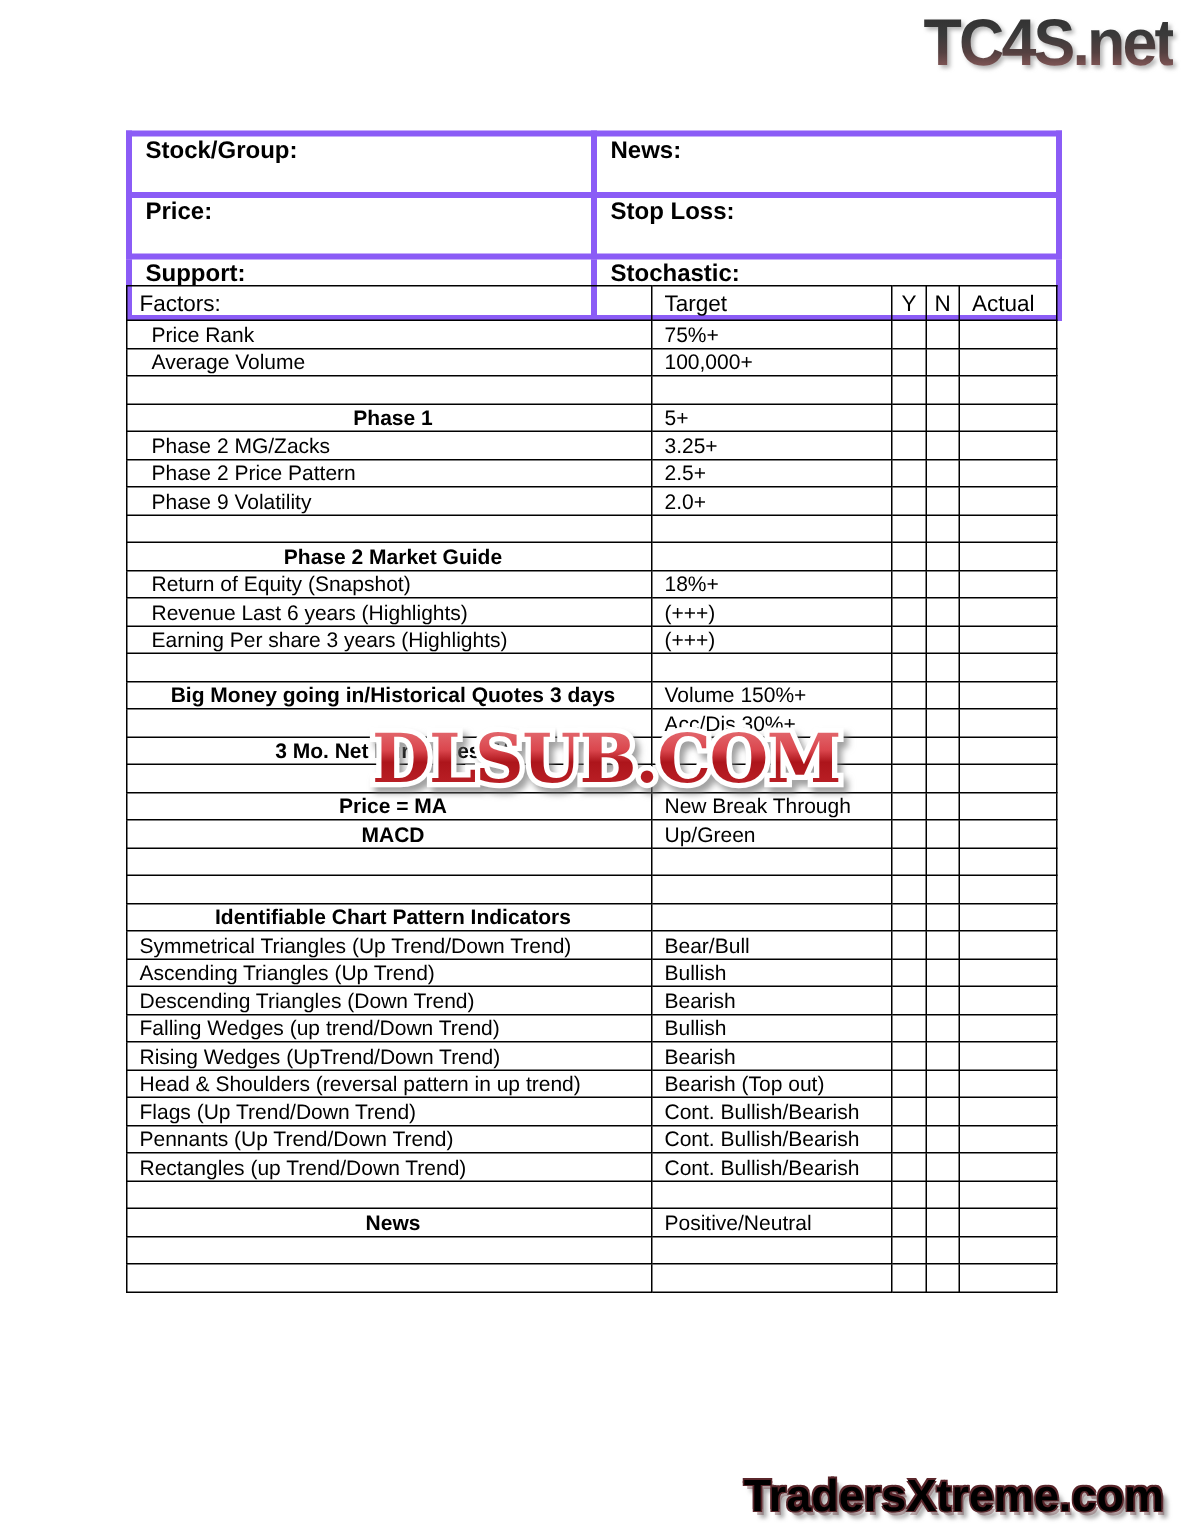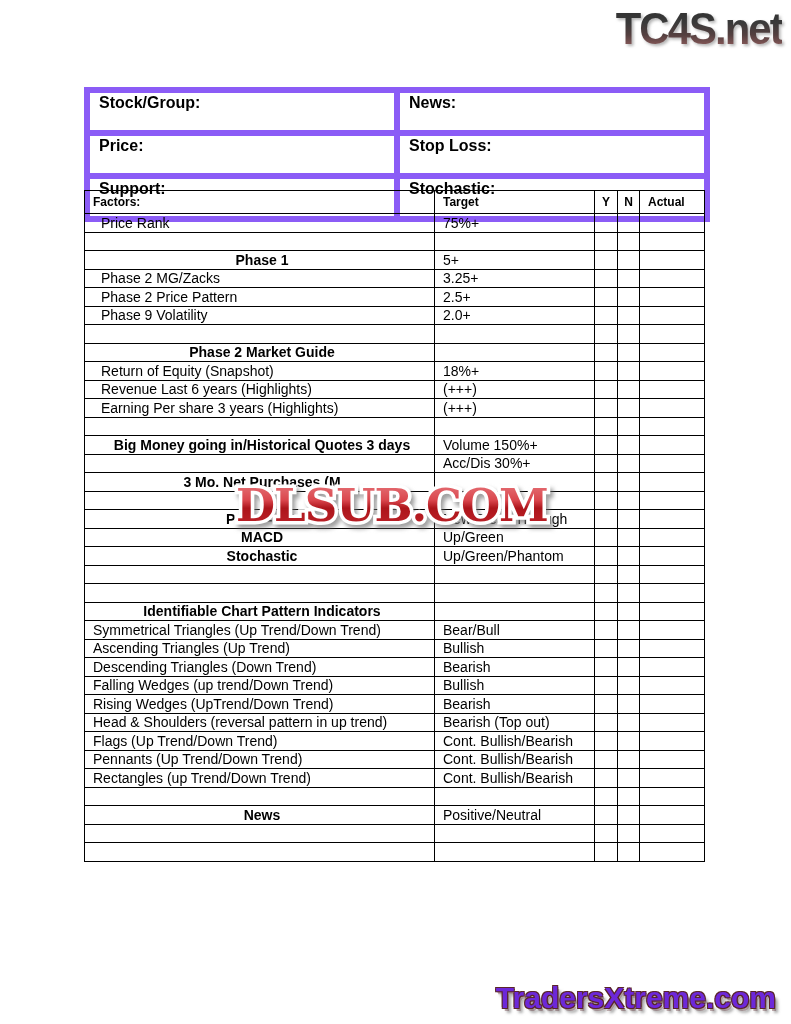--- a/index.html
+++ b/index.html
@@ -22,70 +22,70 @@
     -webkit-background-clip:text; background-clip:text; color:transparent;
     filter:drop-shadow(2px 2px 1.5px rgba(130,130,130,0.6));
   }
 
   
   .info-table {
     position:absolute; top:87px; left:84px;
     width:620px; border-collapse:collapse; table-layout:fixed;
   }
   .info-table td {
-    border:6px solid #8b5cf6;
+    border:4px solid #8b5cf6;
     height:27px; font-size:16px; font-weight:bold;
     padding:1px 4px 18px 9px; vertical-align:middle; white-space:nowrap;
   }
 
   
   .checklist {
     position:absolute; top:190px; left:84px;
     width:620px; border-collapse:collapse; table-layout:fixed;
   }
   .checklist th, .checklist td {
     border:1px solid #000;
     vertical-align:middle; white-space:nowrap; overflow:hidden;
   }
   .checklist thead tr { height:23px; }
   .checklist tbody tr { height:18.5px; }
   .checklist th {
-    font-size:12px; font-weight:bold; text-align:left; padding:0 2px 0 8px;
+    font-size:15px; font-weight:normal; text-align:left; padding:0 2px 0 8px;
   }
   .checklist th.center { text-align:center; padding:0; }
   .checklist td {
     font-size:14px; padding:0 3px 0 8px;
   }
   .checklist td.ind { padding-left:16px; }
   .checklist td.b { font-weight:bold;text-align:center; }
   .checklist td.t { padding-left:8px; }
 
   
   .watermark {
-    position:absolute; top:483px; left:236px;
+    position:absolute; top:483px; left:248px;
     font-family:"DejaVu Serif", serif; font-weight:bold;
     font-size:45px; letter-spacing:-1px; line-height:1;
     filter:drop-shadow(3px 4px 2px rgba(110,110,110,0.65));
     white-space:nowrap;
   }
   .watermark .stroke {
     position:absolute; left:0; top:0;
     -webkit-text-stroke:7px #ffffff; color:#ffffff;
   }
   .watermark .fill {
     position:relative;
     background:linear-gradient(180deg,#e87d82 0%,#da464d 40%,#ad151b 55%,#c2262c 100%);
     -webkit-background-clip:text; background-clip:text; color:transparent;
   }
 
   
   .footer-logo {
     position:absolute; top:981px; right:15px;
     font-weight:bold; font-size:30px; letter-spacing:0px;
-    color:#6d28d9;
+    color:#000000;
     text-shadow:
       -1px -1px 0 #5a262b, 1px -1px 0 #5a262b,
       -1px 1px 0 #5a262b, 1px 1px 0 #5a262b,
       2px 3px 0 rgba(90,38,43,0.35),
       4px 5px 3px rgba(150,150,150,0.8);
   }
 </style>
 </head>
 <body>
 
@@ -131,20 +131,27 @@
   </thead>
   <tbody>
       <tr>
         <td class="ind">Price Rank</td>
         <td class="t">75%+</td>
         <td></td>
         <td></td>
         <td></td>
       </tr>
       <tr>
+        <td class="ind">Average Volume</td>
+        <td class="t">100,000+</td>
+        <td></td>
+        <td></td>
+        <td></td>
+      </tr>
+      <tr>
         <td class=""></td>
         <td class="t"></td>
         <td></td>
         <td></td>
         <td></td>
       </tr>
       <tr>
         <td class="b ">Phase 1</td>
         <td class="t">5+</td>
         <td></td>
@@ -245,27 +252,20 @@
       <tr>
         <td class="b ">Price = MA</td>
         <td class="t">New Break Through</td>
         <td></td>
         <td></td>
         <td></td>
       </tr>
       <tr>
         <td class="b ">MACD</td>
         <td class="t">Up/Green</td>
-        <td></td>
-        <td></td>
-        <td></td>
-      </tr>
-      <tr>
-        <td class="b ">Stochastic</td>
-        <td class="t">Up/Green/Phantom</td>
         <td></td>
         <td></td>
         <td></td>
       </tr>
       <tr>
         <td class=""></td>
         <td class="t"></td>
         <td></td>
         <td></td>
         <td></td>

